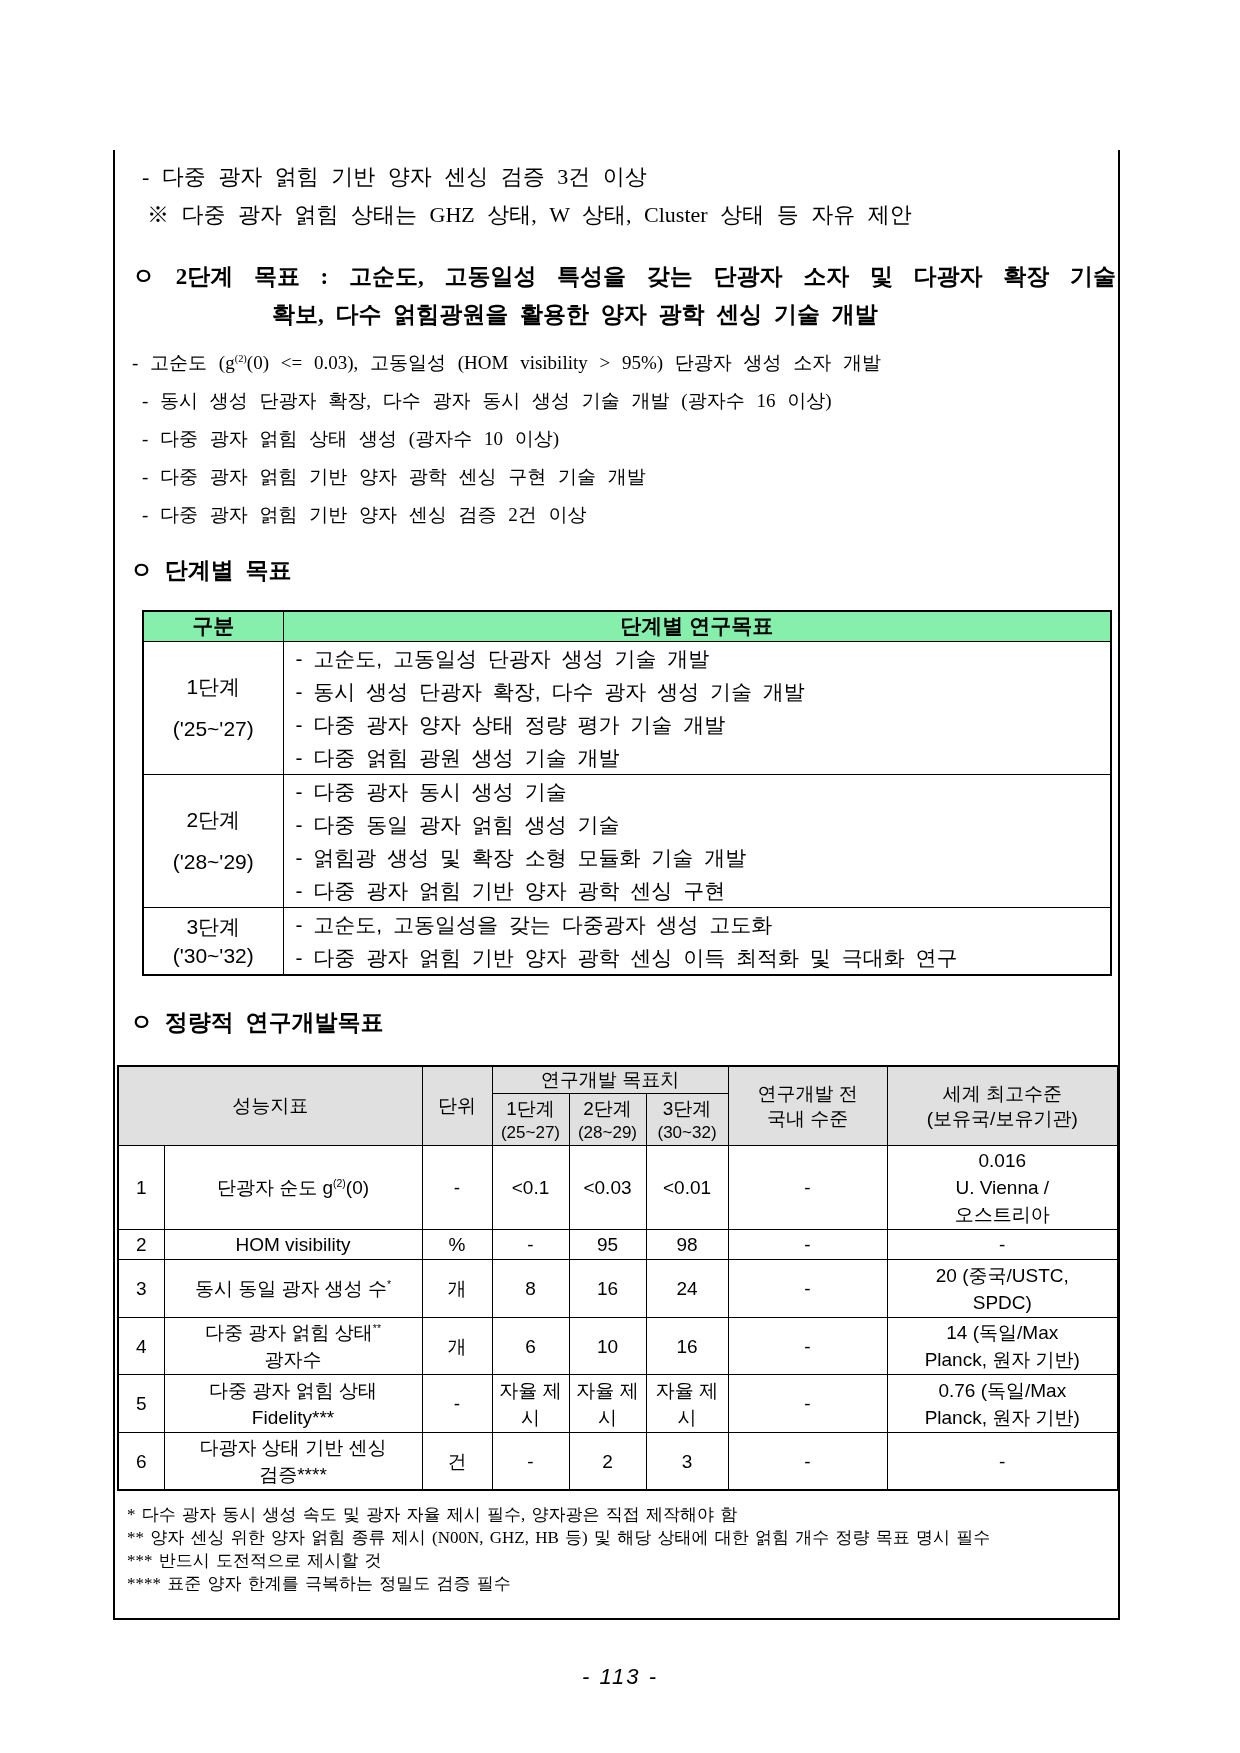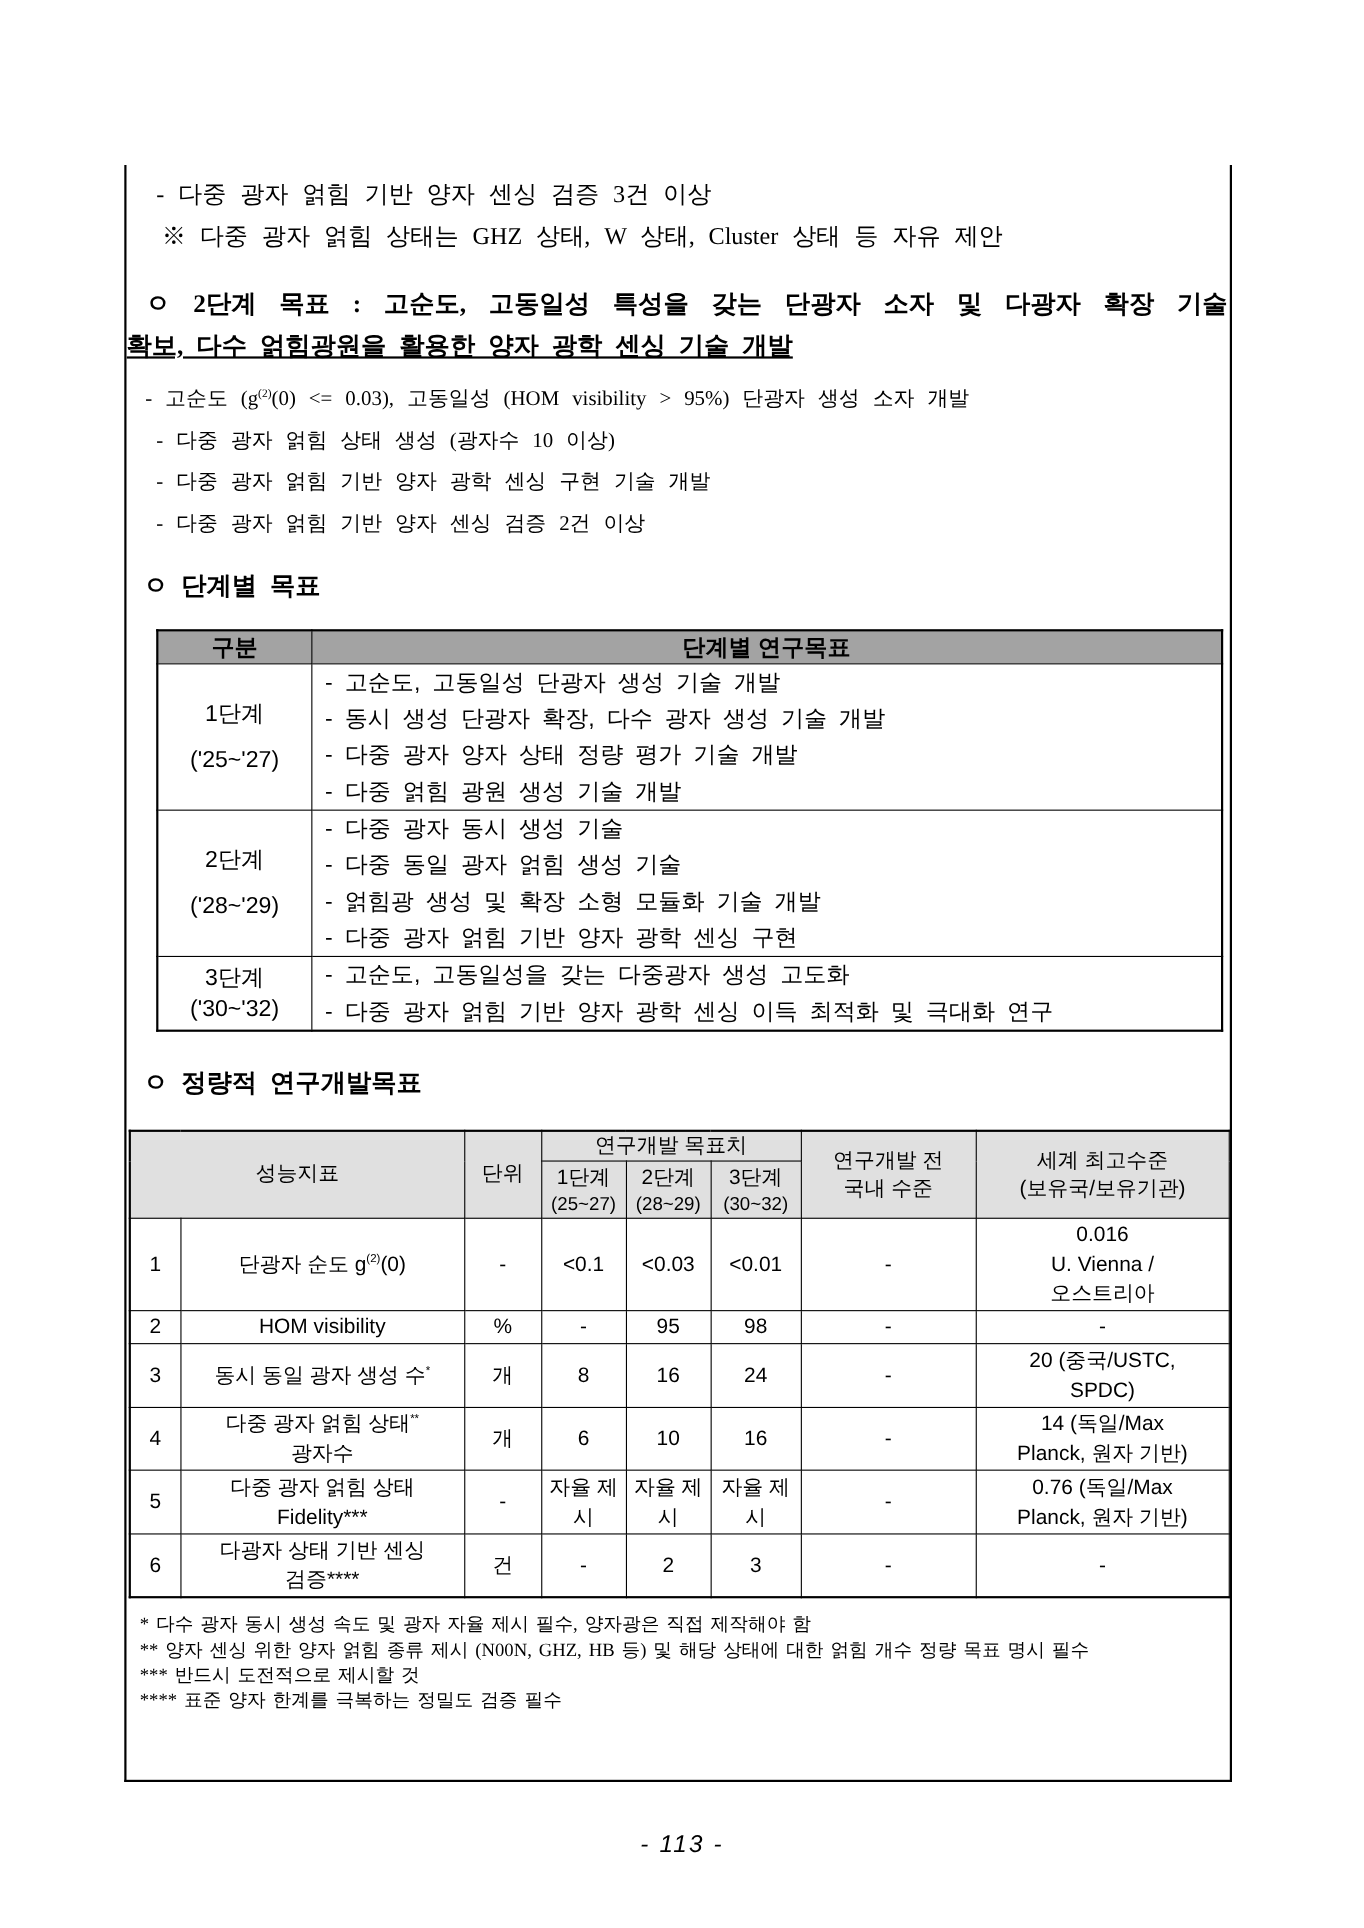--- a/index.html
+++ b/index.html
@@ -34,43 +34,43 @@
 
   .heading{
     font-size:23px;font-weight:bold;line-height:38px;
     word-spacing:6px;
   }
   .h1-line1{
     margin-top:24px;margin-left:17px;margin-right:2px;
     text-align:justify;text-align-last:justify;
   }
   .h1-line2{
+    margin-left:157px;
     white-space:nowrap;
-    text-decoration:underline;
   }
   .bullet{
     font-size:19px;line-height:38px;
     word-spacing:7px;margin-left:27px;
     white-space:nowrap;
   }
   .bullet.first{margin-top:10px;margin-left:17px;}
   sup{font-size:0.55em;line-height:0;}
   .h2{margin-top:18px;margin-left:15px;}
   .h3{margin-top:28px;margin-left:15px;}
 
   
   table{border-collapse:collapse;table-layout:fixed;}
   td,th{border:1.5px solid #000;padding:0;vertical-align:middle;box-sizing:border-box;}
   .t1{
     width:968px;margin-left:27px;margin-top:20px;
     font-family:"Liberation Sans", sans-serif;
     font-size:21px;border:2px solid #000;
   }
   .t1 th{
-    height:30px;background:#a3a3a3;font-weight:bold;
+    height:30px;background:#86efac;font-weight:bold;
     text-align:center;
     margin-top:18px;
   }
   .t1 .stage-cell{text-align:center;}
   .t1 .stage-cell div{line-height:42px;}
   .t1 tr.r3 .stage-cell div{line-height:29px;}
   .t1 .goals-cell{padding-left:12px;}
   .t1 .goals-cell div{line-height:33px;word-spacing:5px;white-space:nowrap;overflow:hidden;}
   .t1 tr.r1 td{height:133px;}
   .t1 tr.r2 td{height:130px;}
@@ -121,20 +121,21 @@
 <div class="page">
   <div class="content-box">
 
     <p class="intro l1">- 다중 광자 얽힘 기반 양자 센싱 검증 3건 이상</p>
     <p class="intro l3">※ 다중 광자 얽힘 상태는 GHZ 상태, W 상태, Cluster 상태 등 자유 제안</p>
 
     <p class="heading h1-line1">ㅇ 2단계 목표 : 고순도, 고동일성 특성을 갖는 단광자 소자 및 다광자 확장 기술</p>
     <p class="heading h1-line2">확보, 다수 얽힘광원을 활용한 양자 광학 센싱 기술 개발</p>
 
     <p class="bullet first"><span>- 고순도 (g</span><sup>(2)</sup><span>(0) &lt;= 0.03), 고동일성 (HOM visibility &gt; 95%) 단광자 생성 소자 개발</span></p>
+    <p class="bullet">- 동시 생성 단광자 확장, 다수 광자 동시 생성 기술 개발 (광자수 16 이상)</p>
     <p class="bullet">- 다중 광자 얽힘 상태 생성 (광자수 10 이상)</p>
     <p class="bullet">- 다중 광자 얽힘 기반 양자 광학 센싱 구현 기술 개발</p>
     <p class="bullet">- 다중 광자 얽힘 기반 양자 센싱 검증 2건 이상</p>
 
     <p class="heading h2">ㅇ 단계별 목표</p>
 
     <table class="t1">
       <colgroup>
           <col style="width:140px">
           <col style="width:828px">

